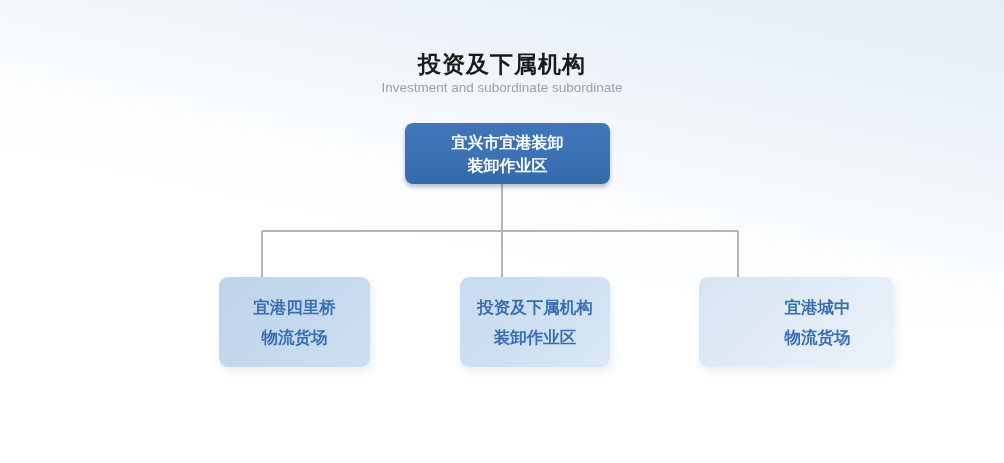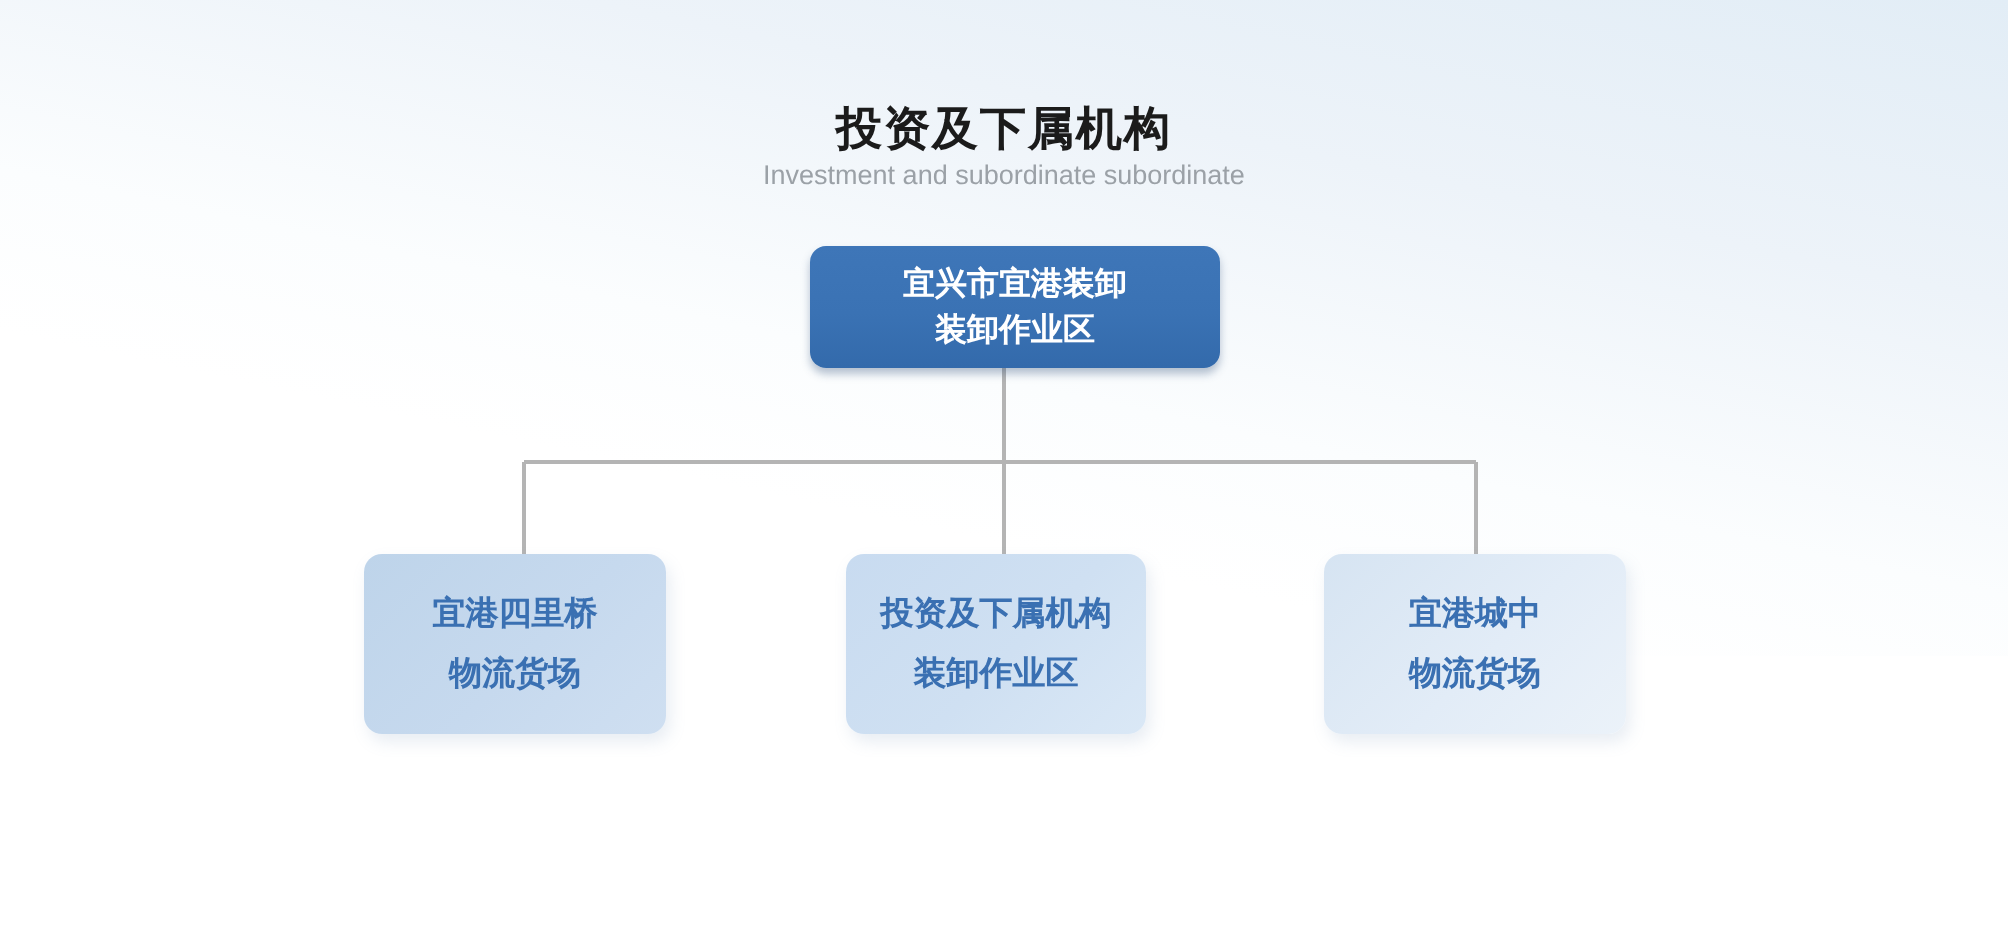--- a/index.html
+++ b/index.html
@@ -67,35 +67,37 @@
     line-height: 23px;
   }
   .node-child {
     top: 277px;
     height: 90px;
     border-radius: 9px;
     color: #3a70b2;
     font-size: 16.5px;
     line-height: 30px;
     box-shadow: 2px 4px 8px rgba(130, 155, 190, 0.18);
+    margin-left: 37px;
   }
   .child-1 {
     left: 182px;
     width: 151px;
     background: linear-gradient(135deg, #bed4ea 0%, #c6d9ee 55%, #cfdff1 100%);
   }
   .child-2 {
     left: 423px;
     width: 150px;
     background: linear-gradient(135deg, #c8dbf0 0%, #cfe0f2 55%, #dae8f6 100%);
   }
   .child-3 {
     left: 662px;
     width: 151px;
     background: linear-gradient(135deg, #d6e4f2 0%, #e2ecf7 55%, #ebf2f9 100%);
+    padding-left: 43px;
   }
   .node-line {
     display: block;
     white-space: nowrap;
   }
 </style>
 </head>
 <body>
 
 <div class="stage">

